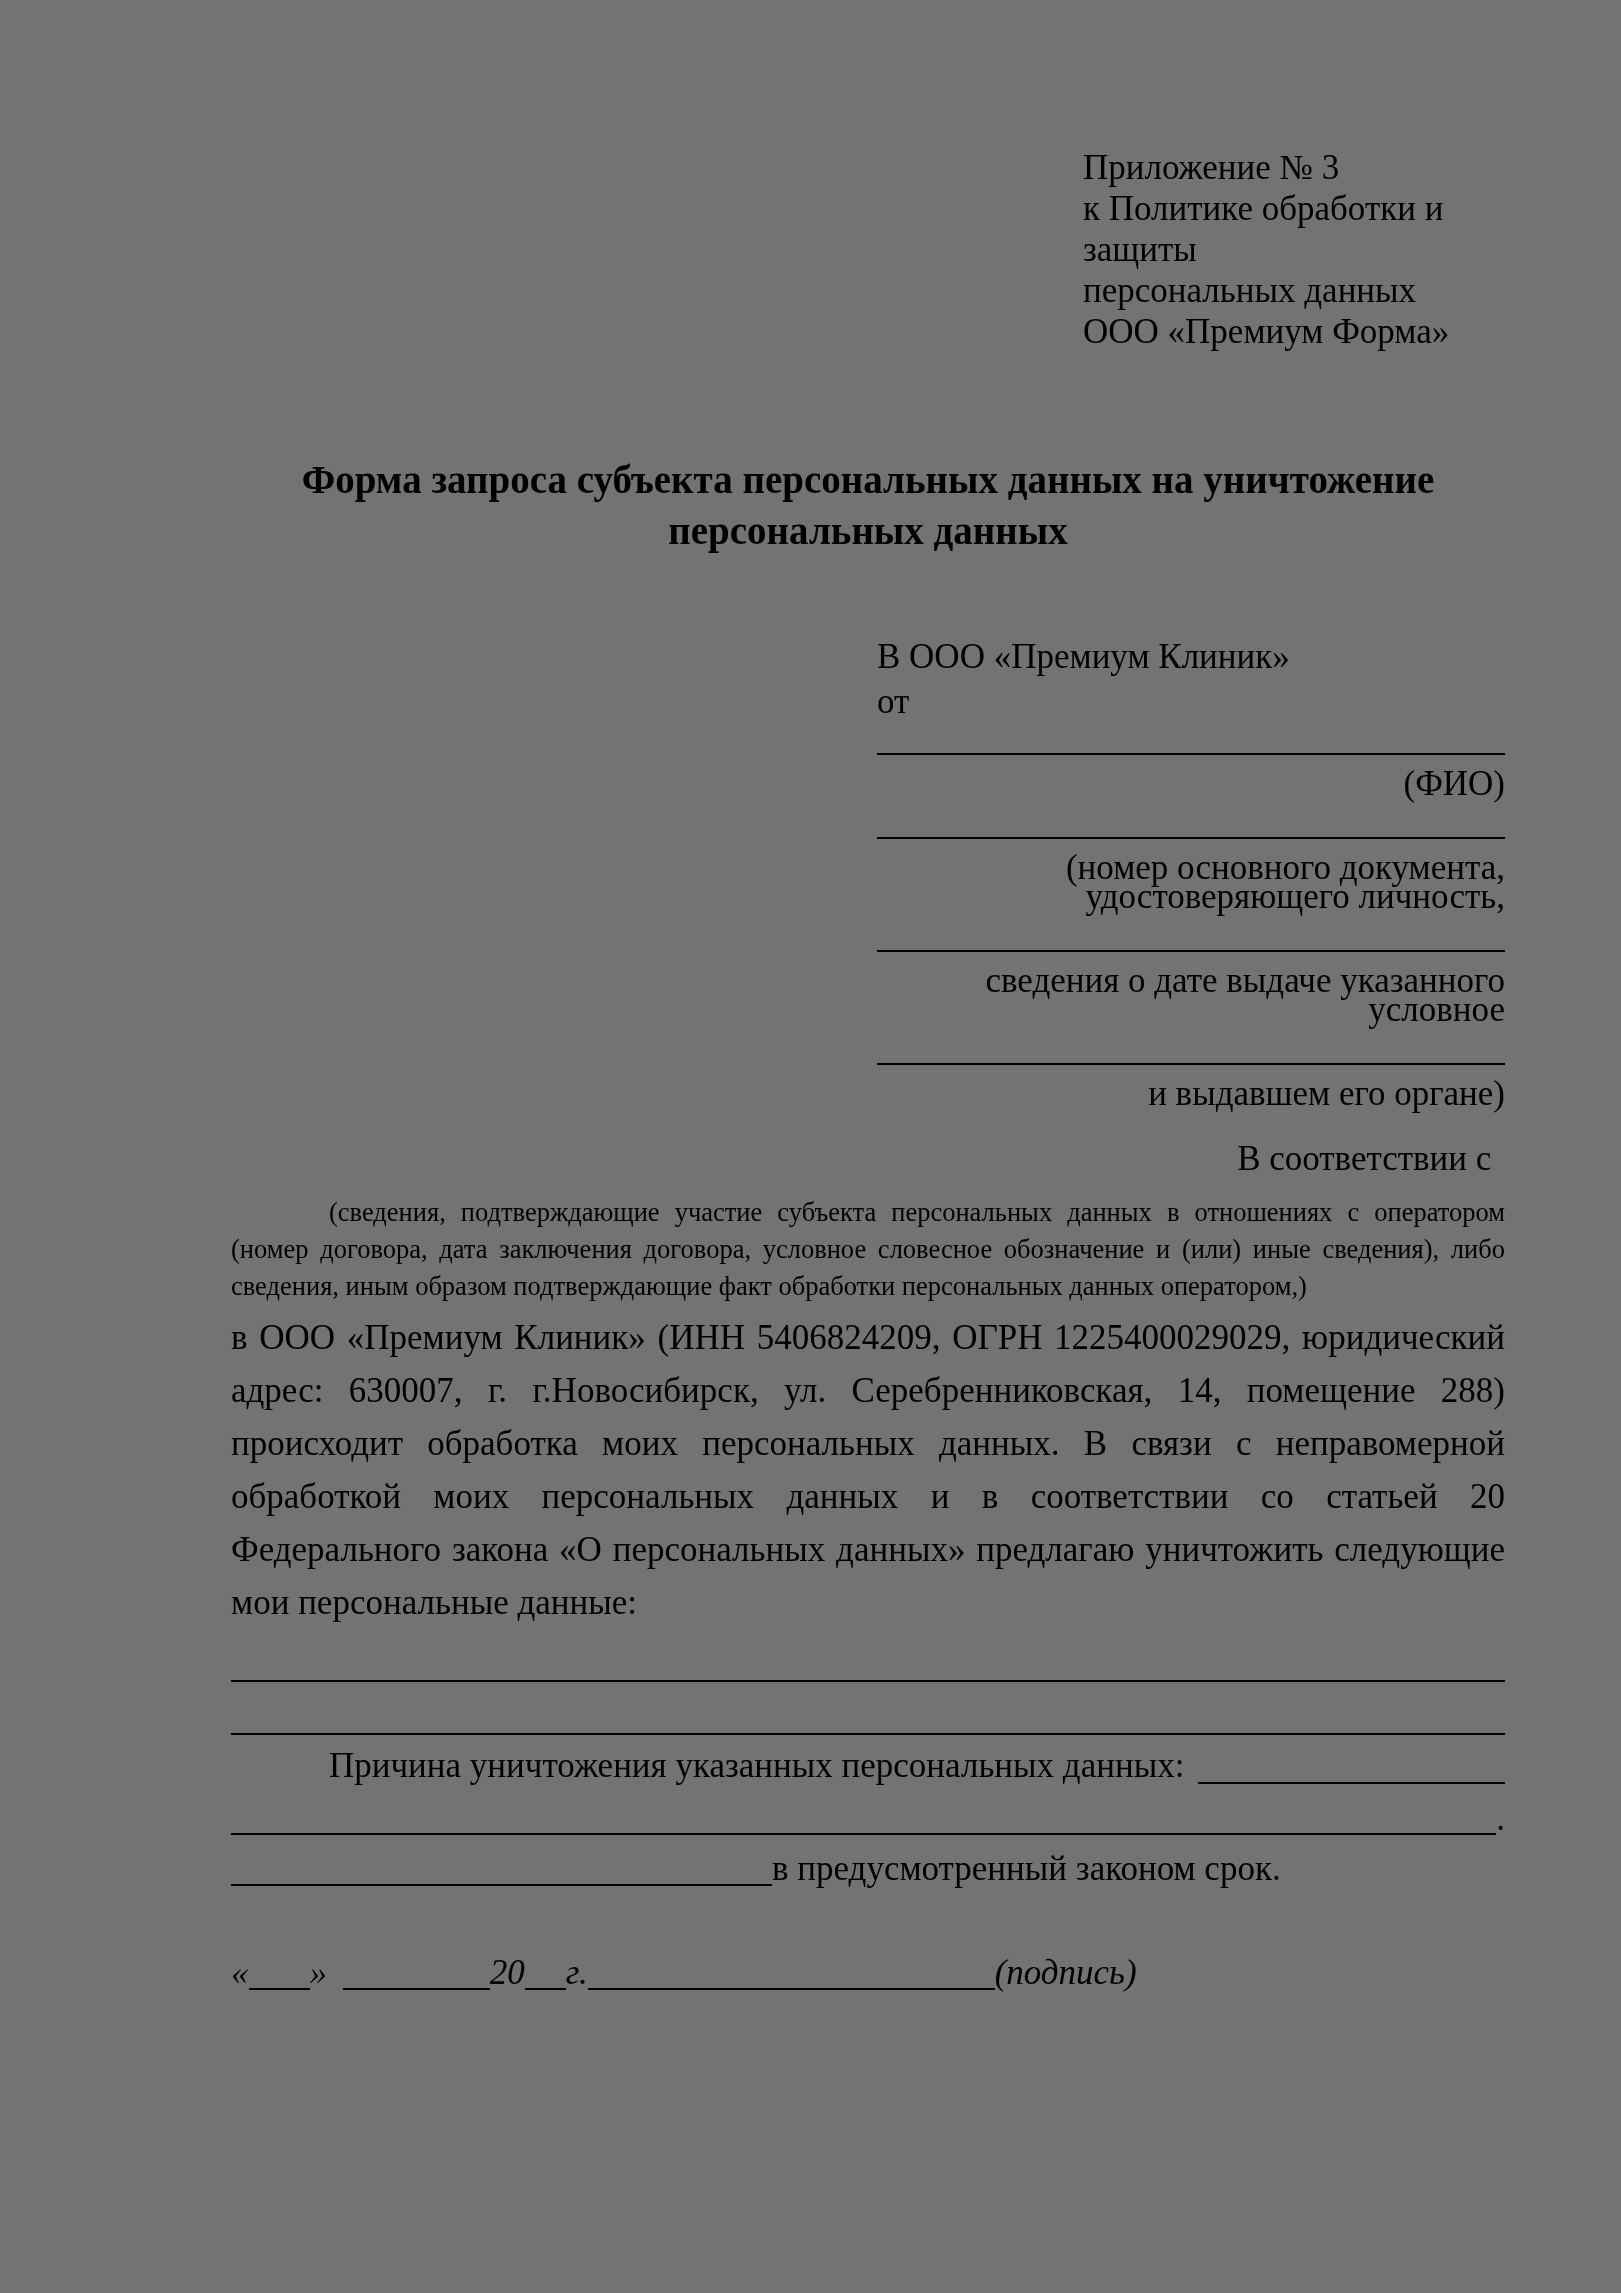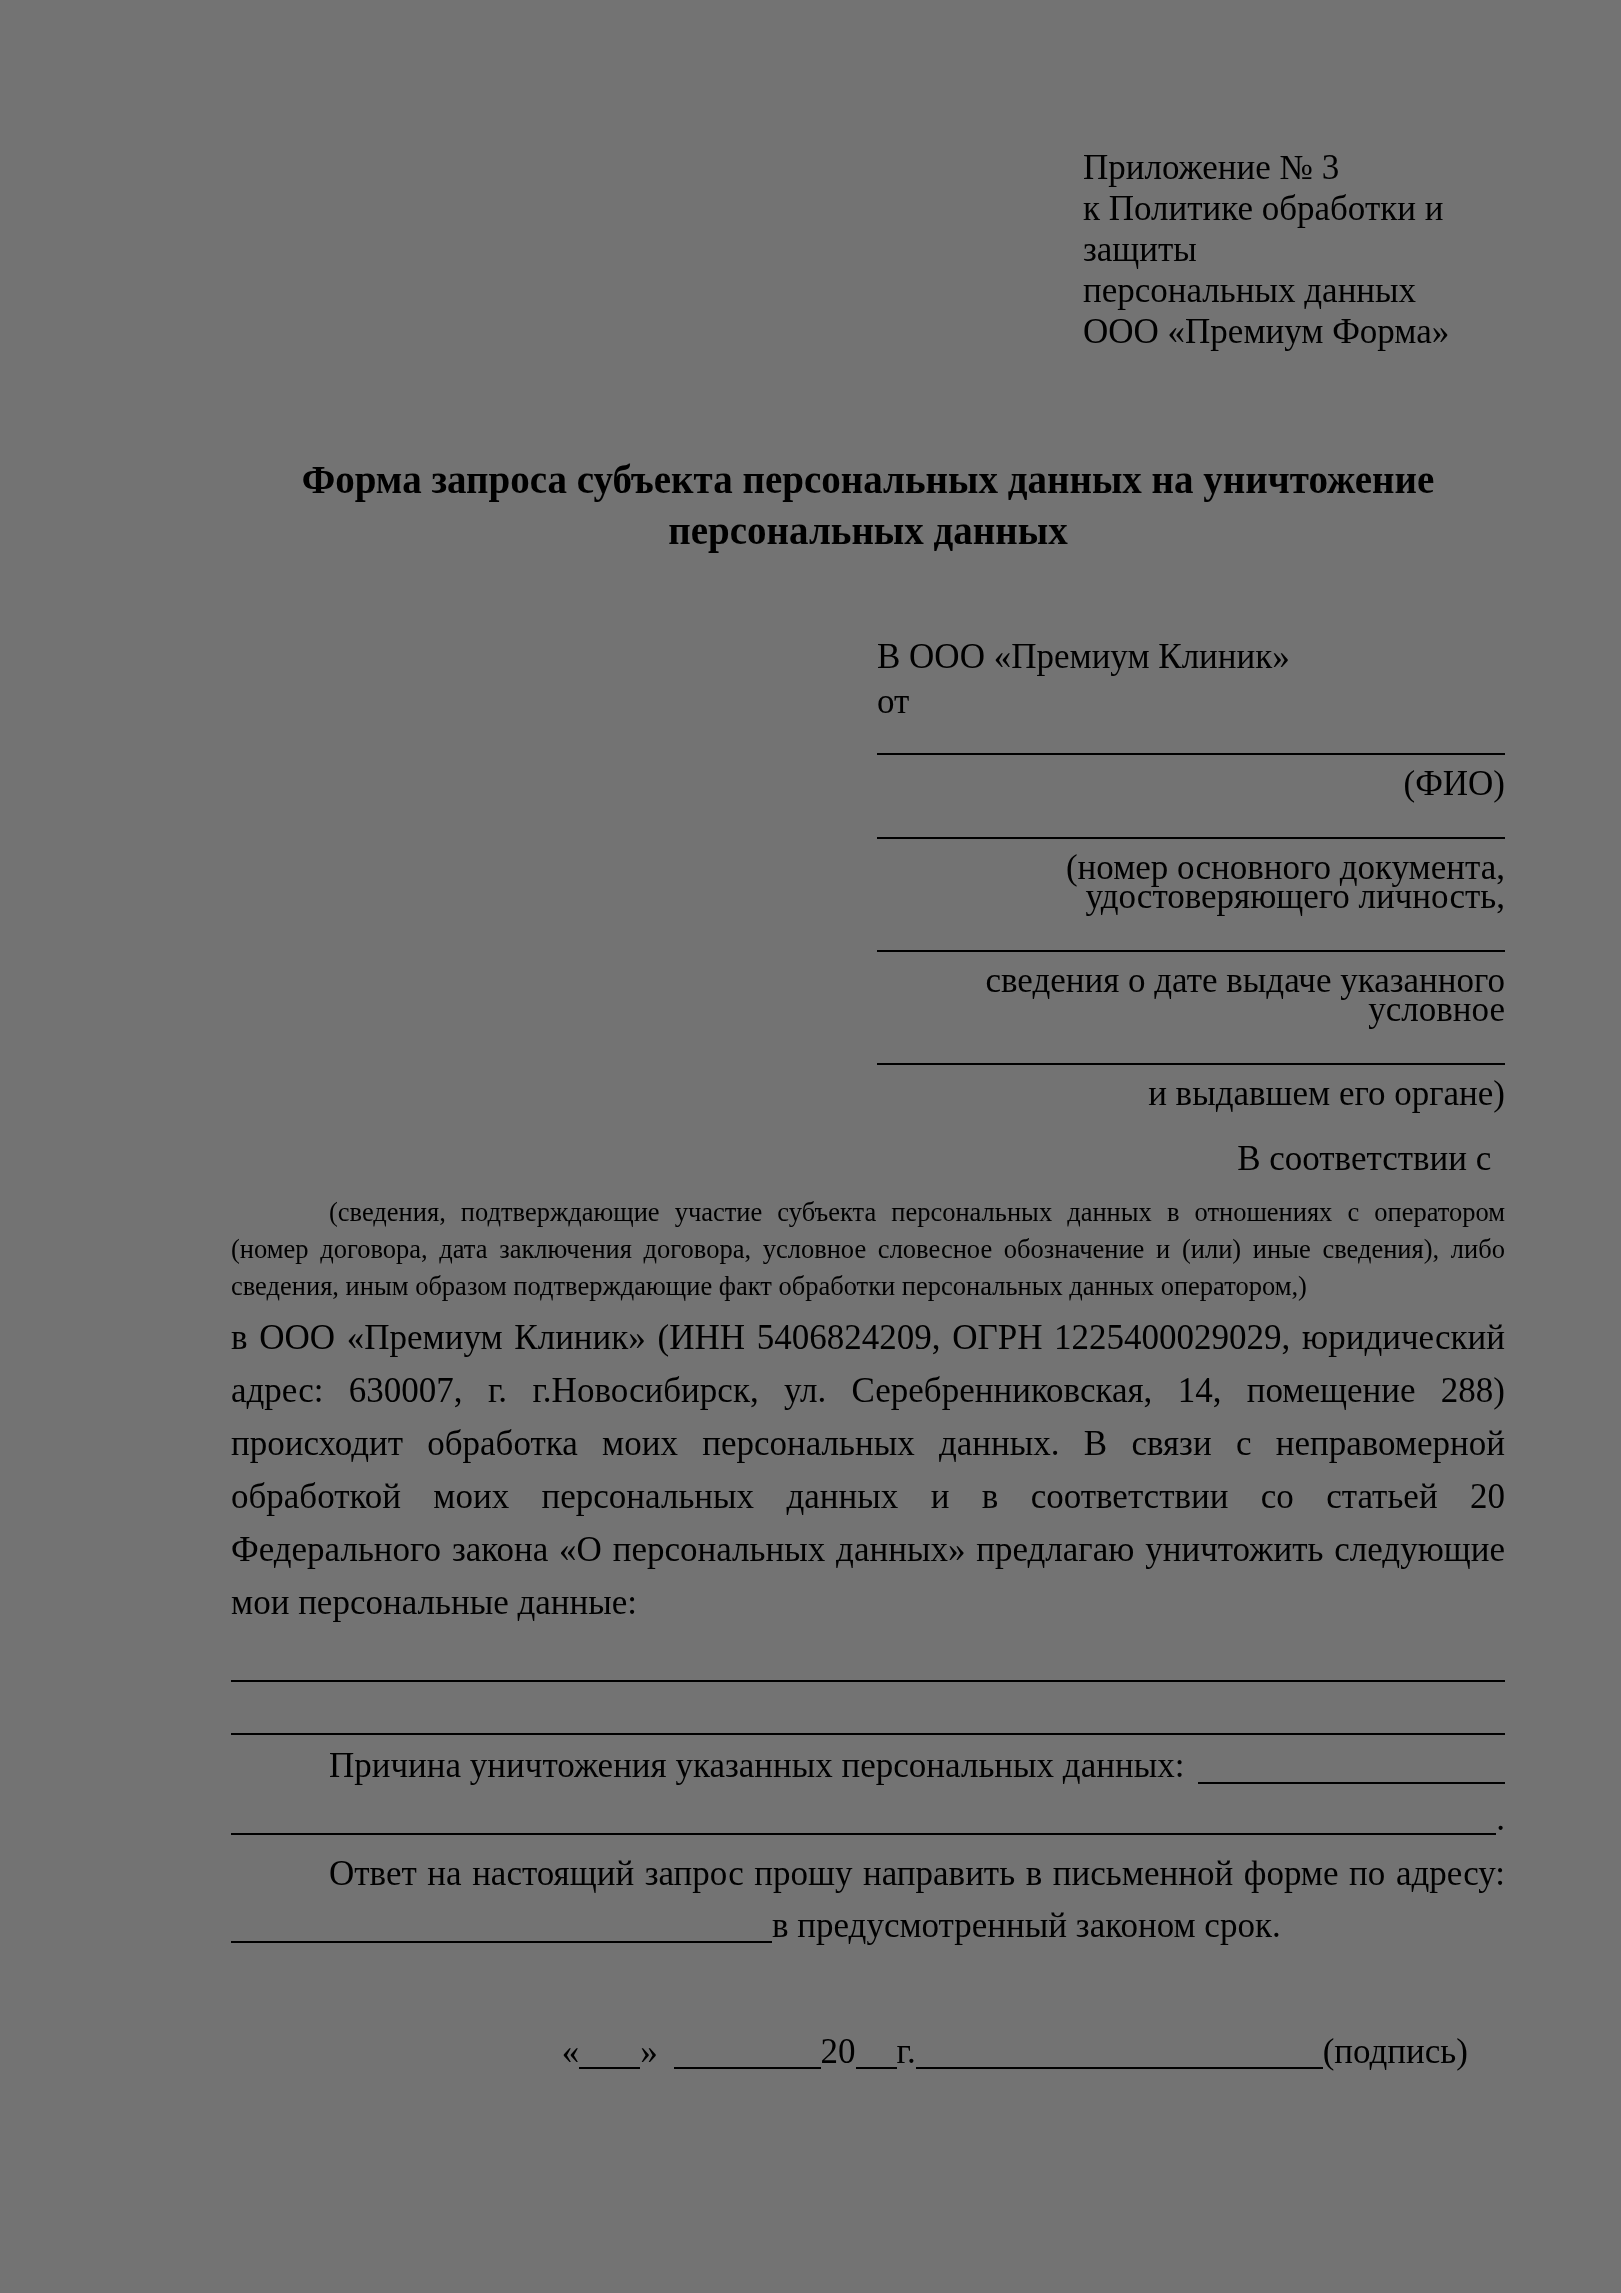--- a/index.html
+++ b/index.html
@@ -54,21 +54,21 @@
 
   
   .response-line1 {
     margin-top: 3.9px; line-height: 53px;
     text-align: justify; text-align-last: justify; text-indent: 98px;
   }
   .response-line2 { display: flex; align-items: flex-end; line-height: 51px; }
   .response-line2 .address-blank { flex: 0 0 auto; width: 541px; border-bottom: 2.9px solid #000; margin-bottom: 7.8px; }
 
   
-  .bottom-row { display: flex; justify-content: flex-end; align-items: baseline; margin-top: 76px; line-height: 49px; }
+  .bottom-row { display: flex; justify-content: flex-start; align-items: baseline; margin-top: 54px; line-height: 49px; font-style: italic; }
   .sign-group { margin-right: 37px; }
   .blank {
     display: inline-block; border-bottom: 2.9px solid #000; height: 0;
     position: relative; top: 5.9px;
   }
   .day-blank { width: 61px; }
   .month-blank { width: 147px; margin-left: 15.7px; }
   .year-blank { width: 41px; }
   .sign-blank { width: 407px; }
 </style>
@@ -130,21 +130,20 @@
   <div class="reason-row">
     <span class="reason-label">Причина уничтожения указанных персональных данных:</span>
     <span class="fill-line"></span>
   </div>
 
   <div class="period-row">
     <span class="fill-line"></span>
     <span class="period">.</span>
   </div>
 
-  <div class="response-line1">Ответ на настоящий запрос прошу направить в письменной форме по адресу:</div>
 
   <div class="response-line2">
     <span class="address-blank"></span>
     <span>в предусмотренный законом срок.</span>
   </div>
 
   <div class="bottom-row">
     <div class="date-group">
       <span>«</span><span class="blank day-blank"></span><span>»</span><span class="blank month-blank"></span><span>20</span><span class="blank year-blank"></span><span>г.</span>
     </div>

